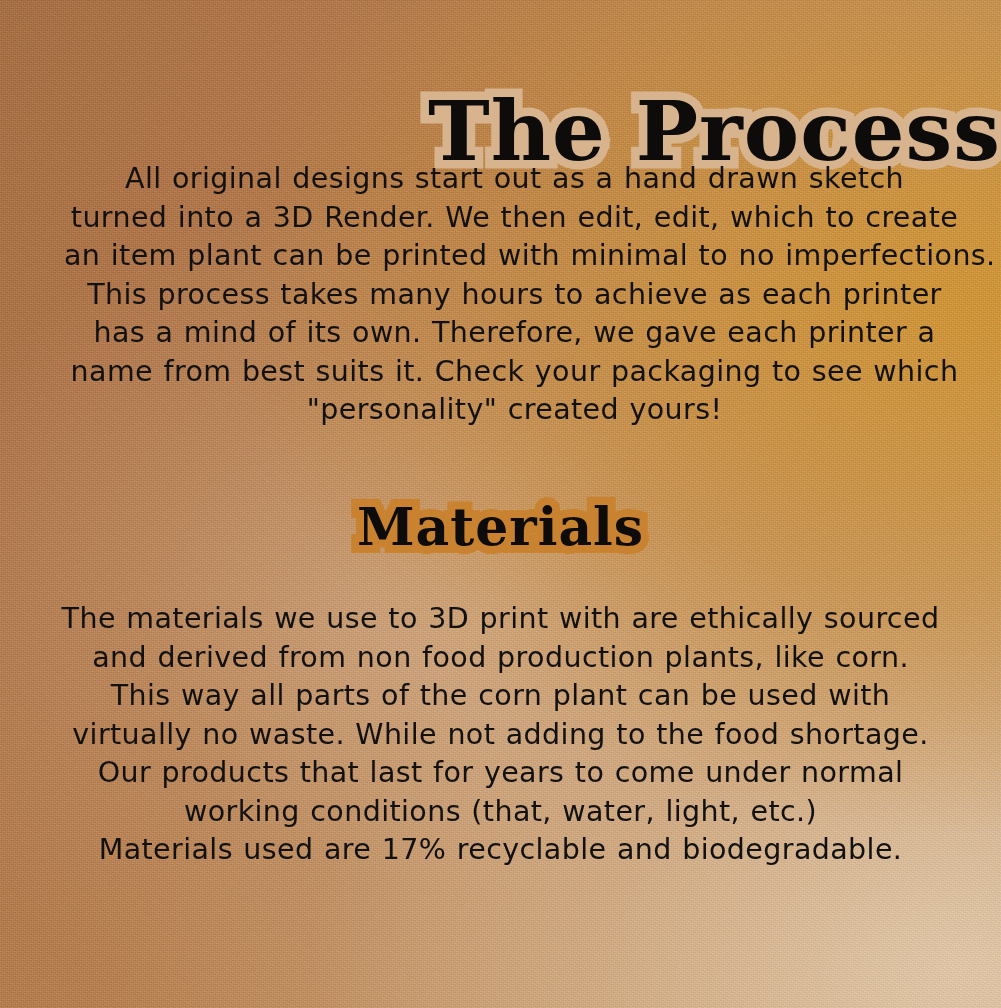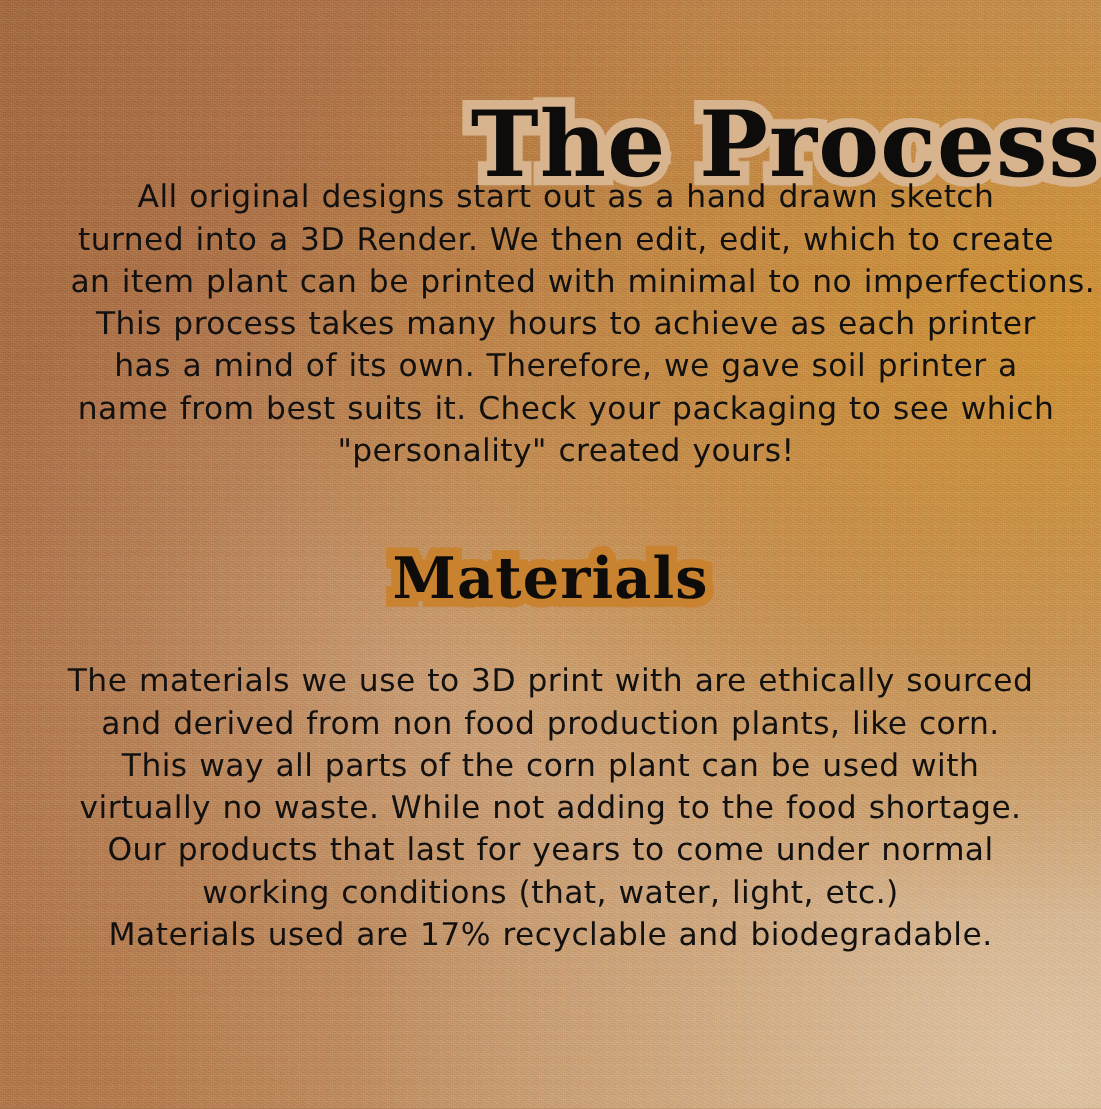--- a/index.html
+++ b/index.html
@@ -118,21 +118,21 @@
 
   <div id="content">
 
     <h1 id="title-process" class="heading">The Process</h1>
 
     <div id="process-body" class="body-block">
       <span class="body-line">All original designs start out as a hand drawn sketch</span>
       <span class="body-line">turned into a  3D Render.  We then edit, edit, which to create</span>
       <span class="body-line">an item plant can be printed with minimal to no imperfections.</span>
       <span class="body-line">This process takes many hours to achieve as each printer</span>
-      <span class="body-line">has a mind of its own. Therefore, we gave soil printer a</span>
+      <span class="body-line">has a mind of its own. Therefore, we gave each printer a</span>
       <span class="body-line">name from best suits it. Check your packaging to see which</span>
       <span class="body-line">"personality" created yours!</span>
     </div>
 
     <h1 id="title-materials" class="heading">Materials</h1>
 
     <div id="materials-body" class="body-block">
       <span class="body-line">The materials we use to 3D print with are ethically sourced</span>
       <span class="body-line">and derived from non food production plants, like corn.</span>
       <span class="body-line">This way all parts of the corn plant can be used with</span>

